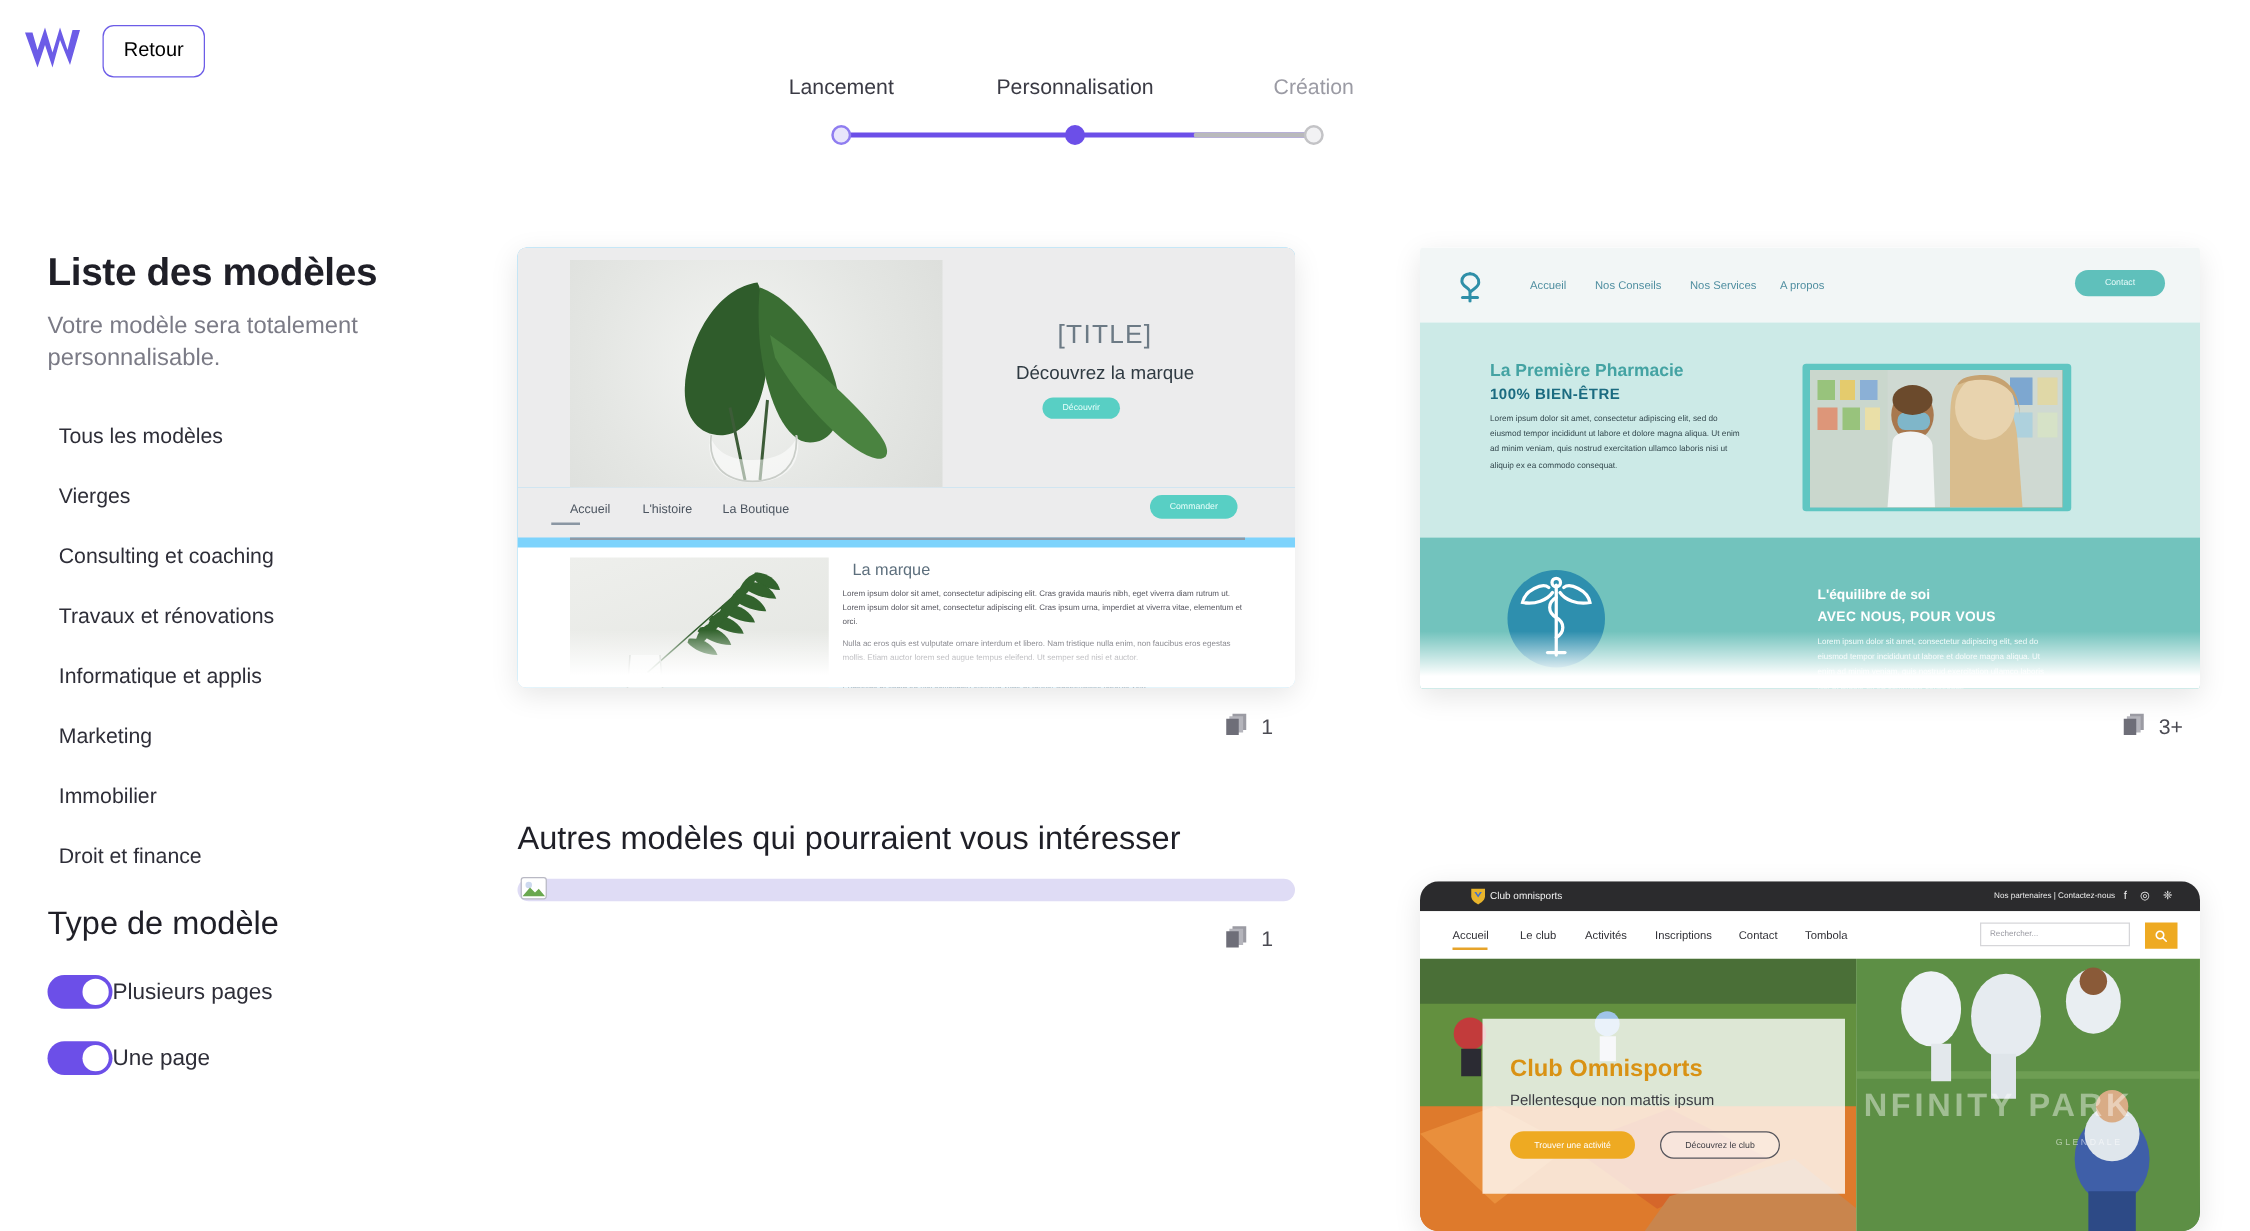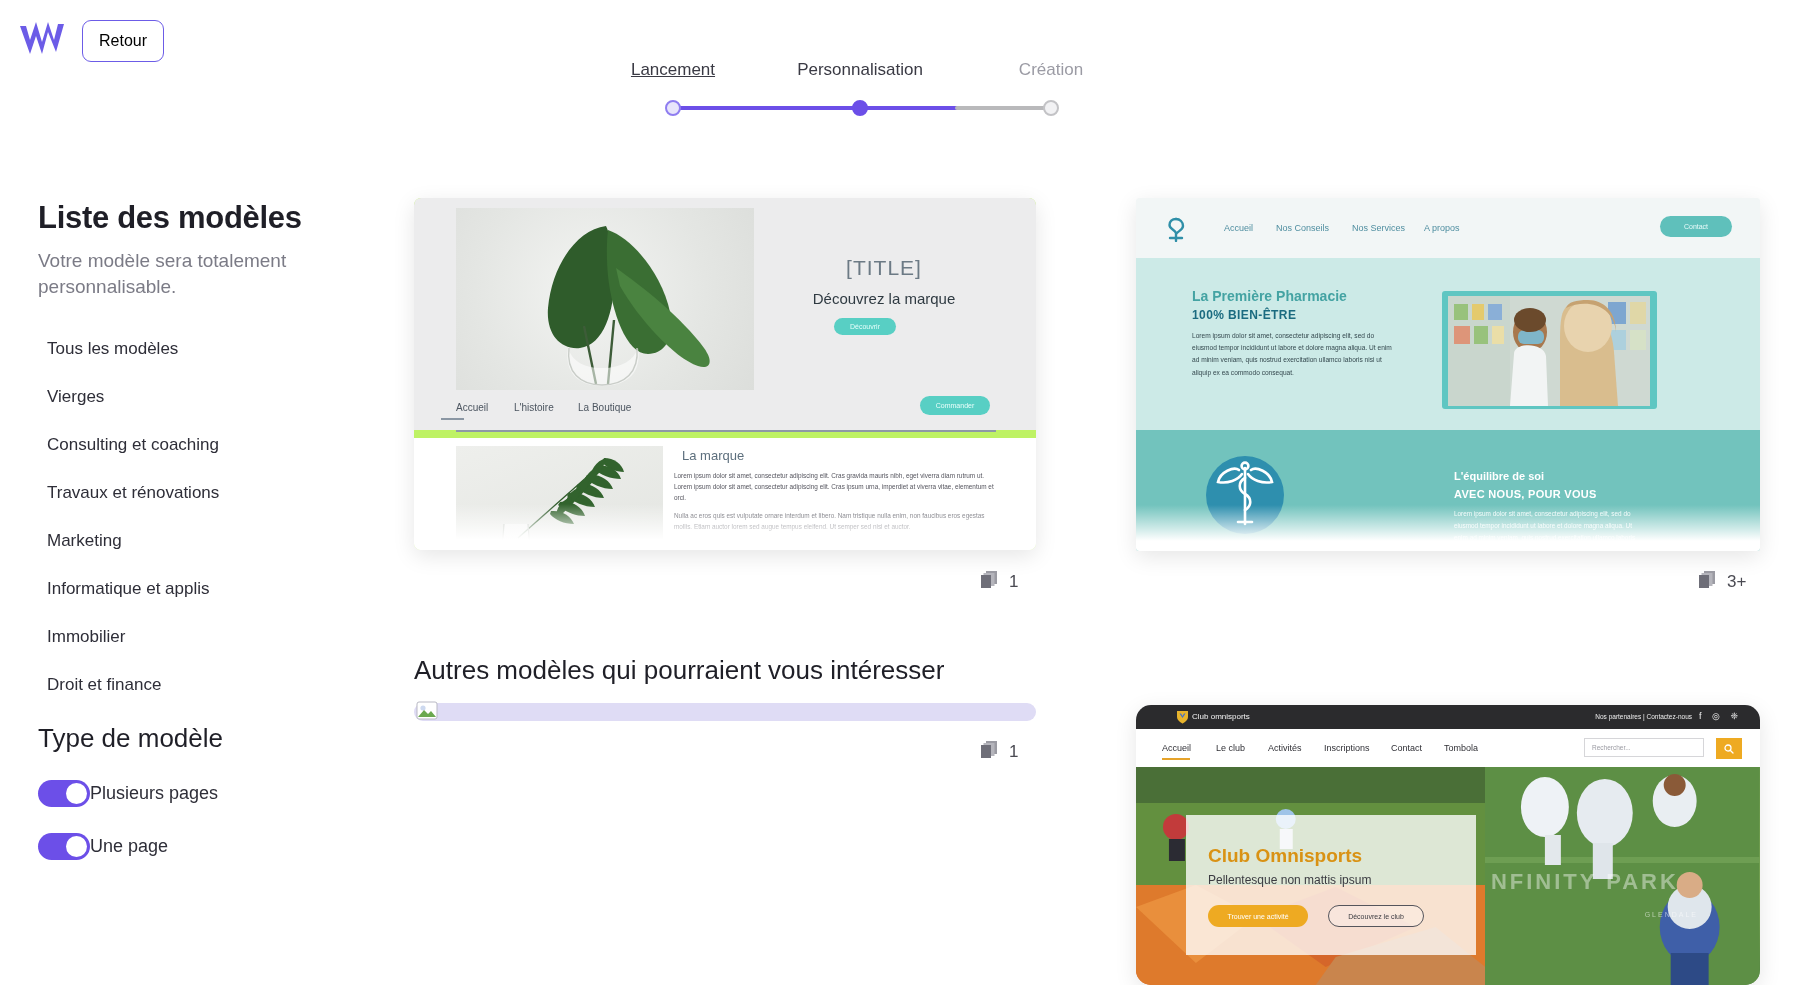--- a/index.html
+++ b/index.html
@@ -66,21 +66,21 @@
   }
   .toggle-label { font-size: 18px; color:#2e2e38; }
 
   
   .card {
     position:absolute; overflow:hidden;
     box-shadow: 0 6px 22px rgba(0,0,0,0.10);
   }
   .card.c1 {
     left: 414px; top: 198px; width: 622px; height: 352px;
-    border-radius: 7px; background:#bef264;
+    border-radius: 7px; background:#7dd3fc;
   }
   .card.c2 {
     left: 1136px; top: 198px; width: 624px; height: 353px;
     border-radius: 3px; background:#ffffff;
   }
   .card.c3 {
     left: 1136px; top: 705px; width: 624px; height: 280px;
     border-radius: 15px; background:#ffffff;
   }
   .card-fade {
@@ -179,21 +179,21 @@
     position:absolute; right: 18px; top: 9px; width: 26px; height: 21px;
     background:#eeaa22; display:flex; align-items:center; justify-content:center;
     color:#fff; font-size: 10px;
   }
   .t3-photos { position:absolute; left:0; top: 62px; width:100%; height: 218px; display:flex; }
   .t3-pl { width: 56%; height:100%; position:relative; overflow:hidden;
     background: linear-gradient(175deg,#4f7a3a 0%, #6c9447 35%, #7fa352 60%, #d0662a 78%, #e2782f 100%); }
   .t3-pr { width: 44%; height:100%; position:relative; overflow:hidden;
     background: linear-gradient(160deg,#5a8c46 0%, #6f9e4f 40%, #8fb861 70%, #4b7f3d 100%); }
   .t3-infinity {
-    position:absolute; left: 2%; top: 47%; font-size: 22px; font-weight:bold;
+    position:absolute; left: 2%; top: 47%; font-size: 26px; font-weight:bold;
     color: rgba(255,255,255,0.42); letter-spacing: 3px; white-space:nowrap;
   }
   .t3-infsub { position:absolute; left: 58%; top: 66%; font-size: 7px; color: rgba(255,255,255,0.55); letter-spacing:2px;}
   .t3-panel {
     position:absolute; left: 50px; top: 110px; width: 290px; height: 140px;
     background: rgba(255,255,255,0.78);
   }
   .t3-h1 { position:absolute; left: 72px; top: 140px; font-size: 19px; font-weight:bold; color:#d99214; }
   .t3-h2 { position:absolute; left: 72px; top: 168px; font-size: 12px; color:#3b3b41; }
   .t3-btn1 {
@@ -223,43 +223,43 @@
 
   <div class="logo">
     <svg viewBox="0 0 48 40" width="48" height="40">
       <path d="M2 6 L12 34 L18 16 L24 34 L30 12 L38 32 L46 4 L40 4 L36 20 L30 2 L24 22 L18 2 L12 20 L8 6 Z" fill="#6c5ce7"></path>
     </svg>
   </div>
   <button class="back-btn">Retour</button>
 
   <div class="stepper">
     <div class="step-labels">
-      <span class="step-label" style="left:18px;text-decoration:underline;">Lancement</span>
+      <span class="step-label" style="left:18px;">Lancement</span>
       <span class="step-label" style="left:205px;">Personnalisation</span>
       <span class="step-label muted" style="left:396px;">Création</span>
     </div>
     <div class="step-track">
       <div class="track-line done"></div>
       <div class="track-line rest"></div>
       <div class="dot d1"></div>
       <div class="dot d2"></div>
       <div class="dot d3"></div>
     </div>
   </div>
 
   <div class="sidebar">
     <div class="side-title">Liste des modèles</div>
     <div class="side-sub">Votre modèle sera totalement personnalisable.</div>
     <div class="cat-list">
       <div class="cat-item">Tous les modèles</div>
       <div class="cat-item">Vierges</div>
       <div class="cat-item">Consulting et coaching</div>
       <div class="cat-item">Travaux et rénovations</div>
+      <div class="cat-item">Informatique et applis</div>
       <div class="cat-item">Marketing</div>
-      <div class="cat-item">Informatique et applis</div>
       <div class="cat-item">Immobilier</div>
       <div class="cat-item">Droit et finance</div>
     </div>
     <div class="type-title">Type de modèle</div>
     <div class="toggle-row">
       <div class="toggle">
         <div class="knob"></div>
       </div>
       <span class="toggle-label">Plusieurs pages</span>
     </div>

